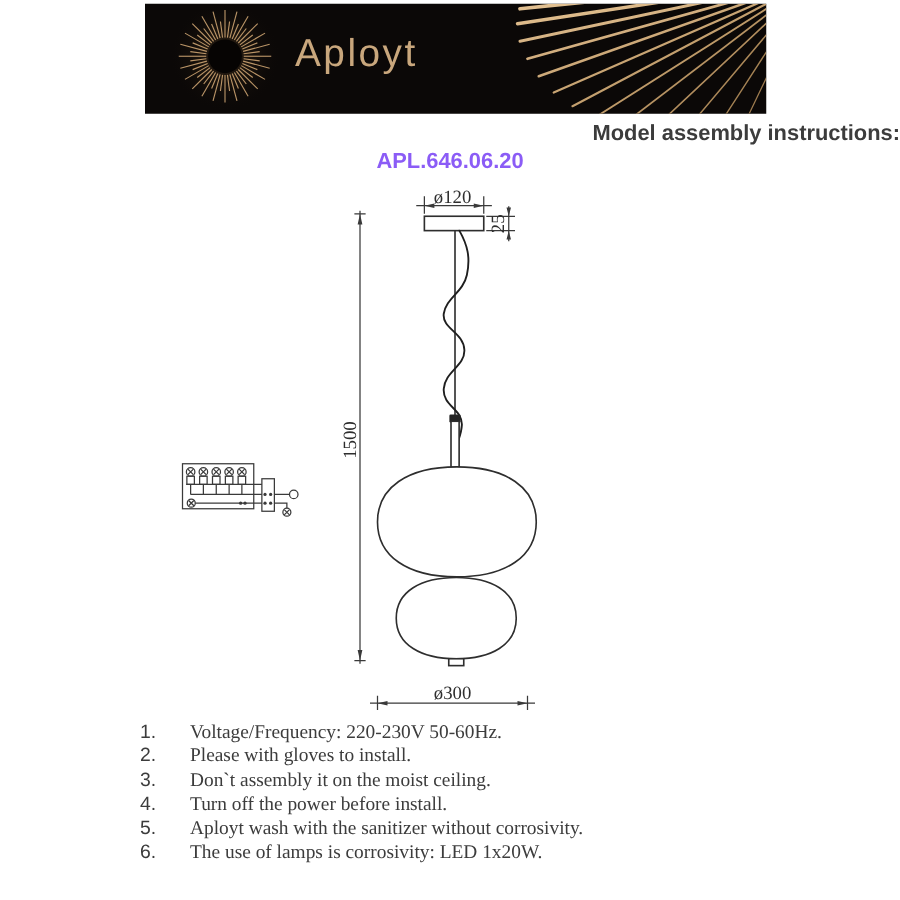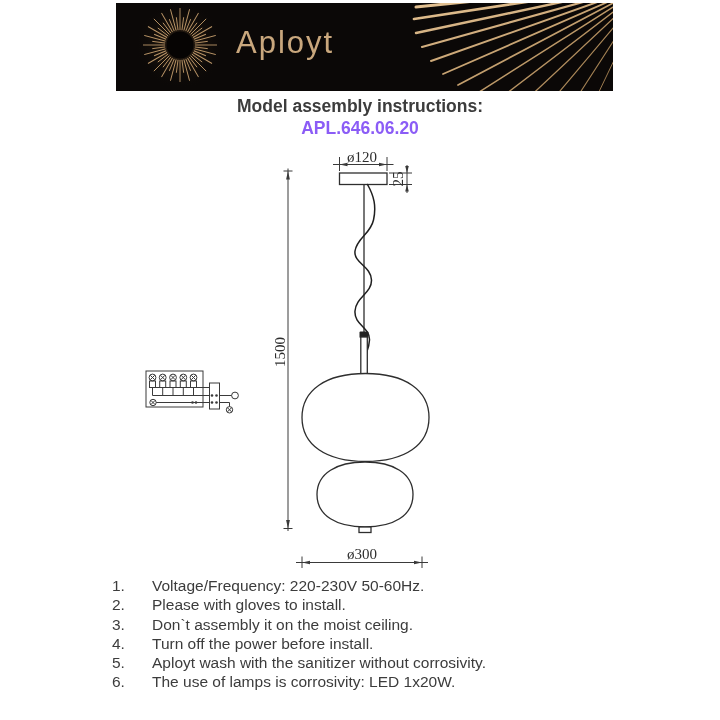--- a/index.html
+++ b/index.html
@@ -7,39 +7,39 @@
         font-family:"Liberation Sans",sans-serif;color:#3c3c3c;}
 
   
   .banner{position:absolute;left:116px;top:3px;width:497px;height:88px;background:#0b0807;overflow:hidden;}
   .banner svg{position:absolute;left:0;top:0;}
   .wordmark{position:absolute;left:120px;top:22px;font-size:31px;letter-spacing:2px;
             color:#c9a77d;font-weight:400;font-family:"Liberation Sans",sans-serif;}
 
   
   .titleblock{position:absolute;left:0;top:96px;width:720px;text-align:center;}
-  .titleblock .t1{font-size:17.5px;font-weight:600;color:#3c3c3c;line-height:21px;}
+  .titleblock .t1{font-size:17.5px;font-weight:600;color:#3c3c3c;line-height:21px;text-align:right;}
   .titleblock .t2{font-size:17.5px;font-weight:600;color:#8b5cf6;line-height:22px;}
 
   
   .drawing{position:absolute;left:130px;top:145px;}
   .dimtext{font-family:"Liberation Serif",serif;font-size:15px;fill:#2e2e2e;}
   .dline{stroke:#3a3a3a;stroke-width:1;fill:none;}
   .darrow{fill:#3a3a3a;stroke:none;}
   .shape{stroke:#2e2e2e;stroke-width:1.3;fill:#ffffff;}
   .wire{stroke:#2e2e2e;stroke-width:1.3;fill:none;}
   .cord{stroke:#1f1f1f;stroke-width:1.5;fill:none;stroke-linecap:round;}
   .schem{stroke:#3a3a3a;stroke-width:1;fill:none;}
   .schemfill{fill:#3a3a3a;stroke:none;}
 
   
   .instructions{position:absolute;left:112px;top:576px;width:500px;}
   .li{display:flex;line-height:19.3px;font-size:15.5px;font-weight:500;color:#3c3c3c;}
   .li .num{width:40px;flex:0 0 40px;}
-  .li .txt{flex:1;}
+  .li .txt{flex:1;font-family:Liberation Serif, serif;}
 </style>
 </head>
 <body>
 
 <div class="page">
 
   <div class="banner">
     <svg width="497" height="88" viewBox="0 0 497 88">
       <defs>
         <radialGradient id="glow" cx="50%" cy="50%" r="50%">

